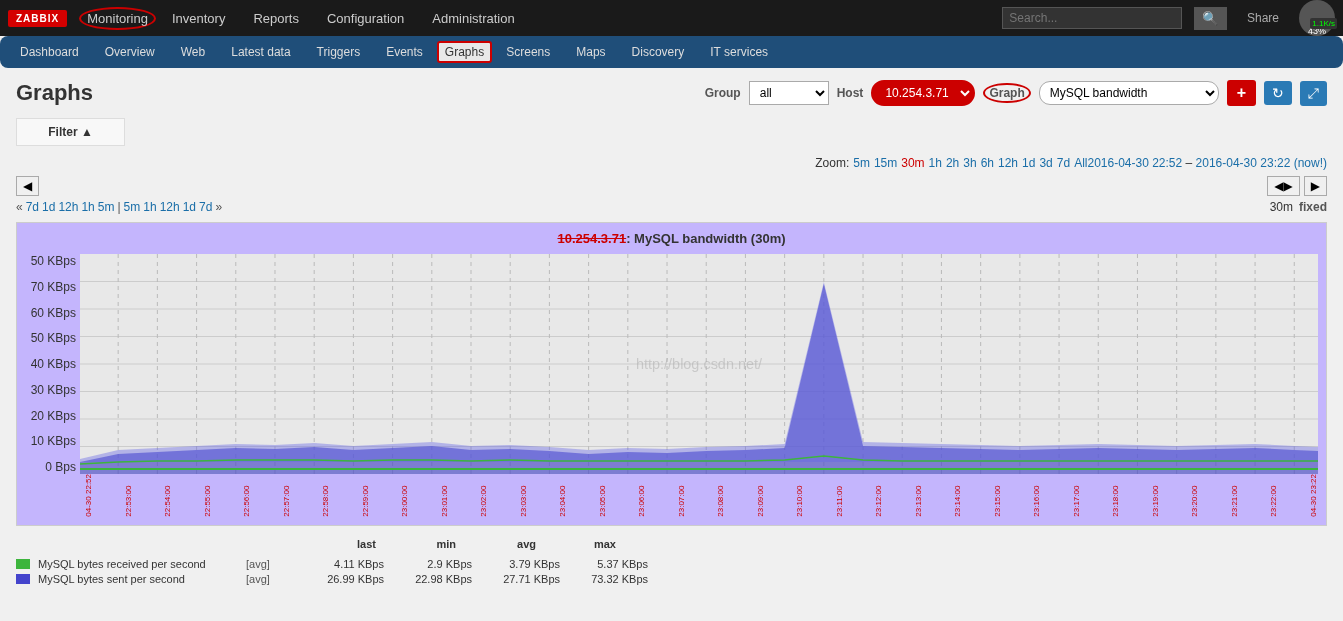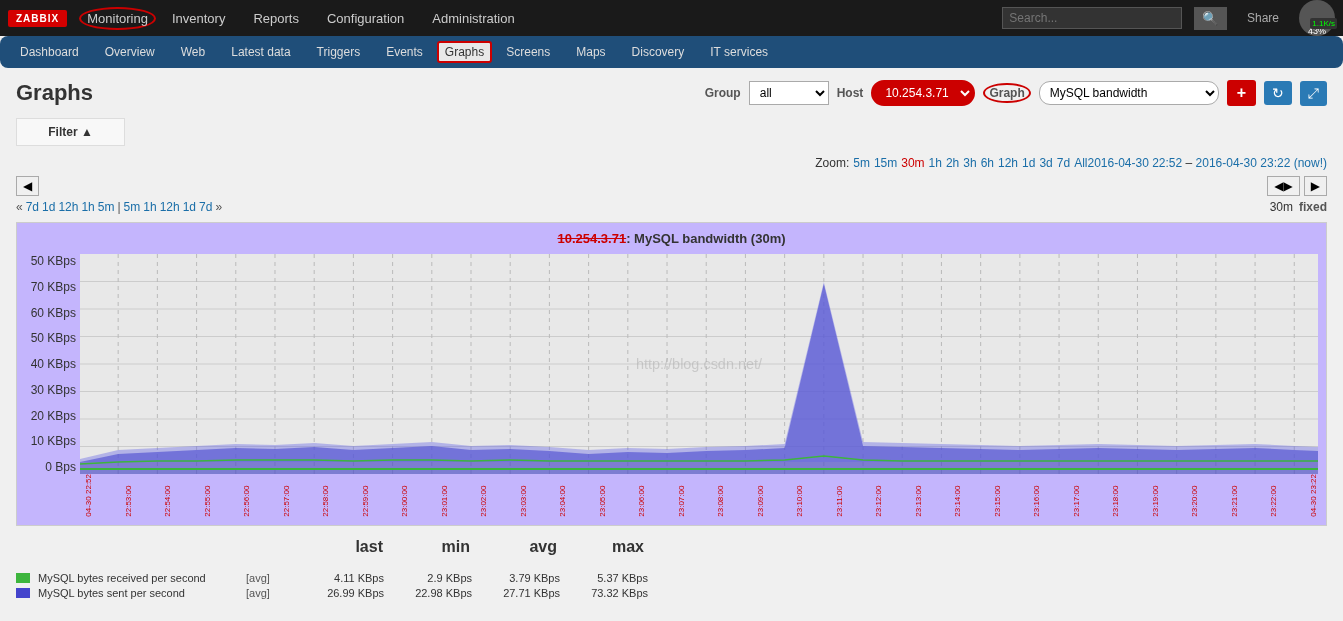--- a/index.html
+++ b/index.html
@@ -274,25 +274,25 @@
       margin-bottom: 3px;
     }
     .legend-color {
       width: 14px;
       height: 10px;
       display: inline-block;
     }
     .legend-label { color: #333; min-width: 200px; }
     .legend-stat-header {
       display: flex;
-      gap: 7px;
-      margin-bottom: 16px;
+      gap: 0;
+      margin-bottom: 8px;
       font-weight: bold;
       padding-left: 230px;
-      font-size: 16px;
+      font-size: 11px;
       color: #333;
     }
     .legend-stat { min-width: 80px; text-align: right; color: #333; }
     .legend-type { color: #555; min-width: 50px; }
 
     
     .circle-overlay {
       display: inline-block;
       border: 2px solid #cc0000;
       border-radius: 50%;

